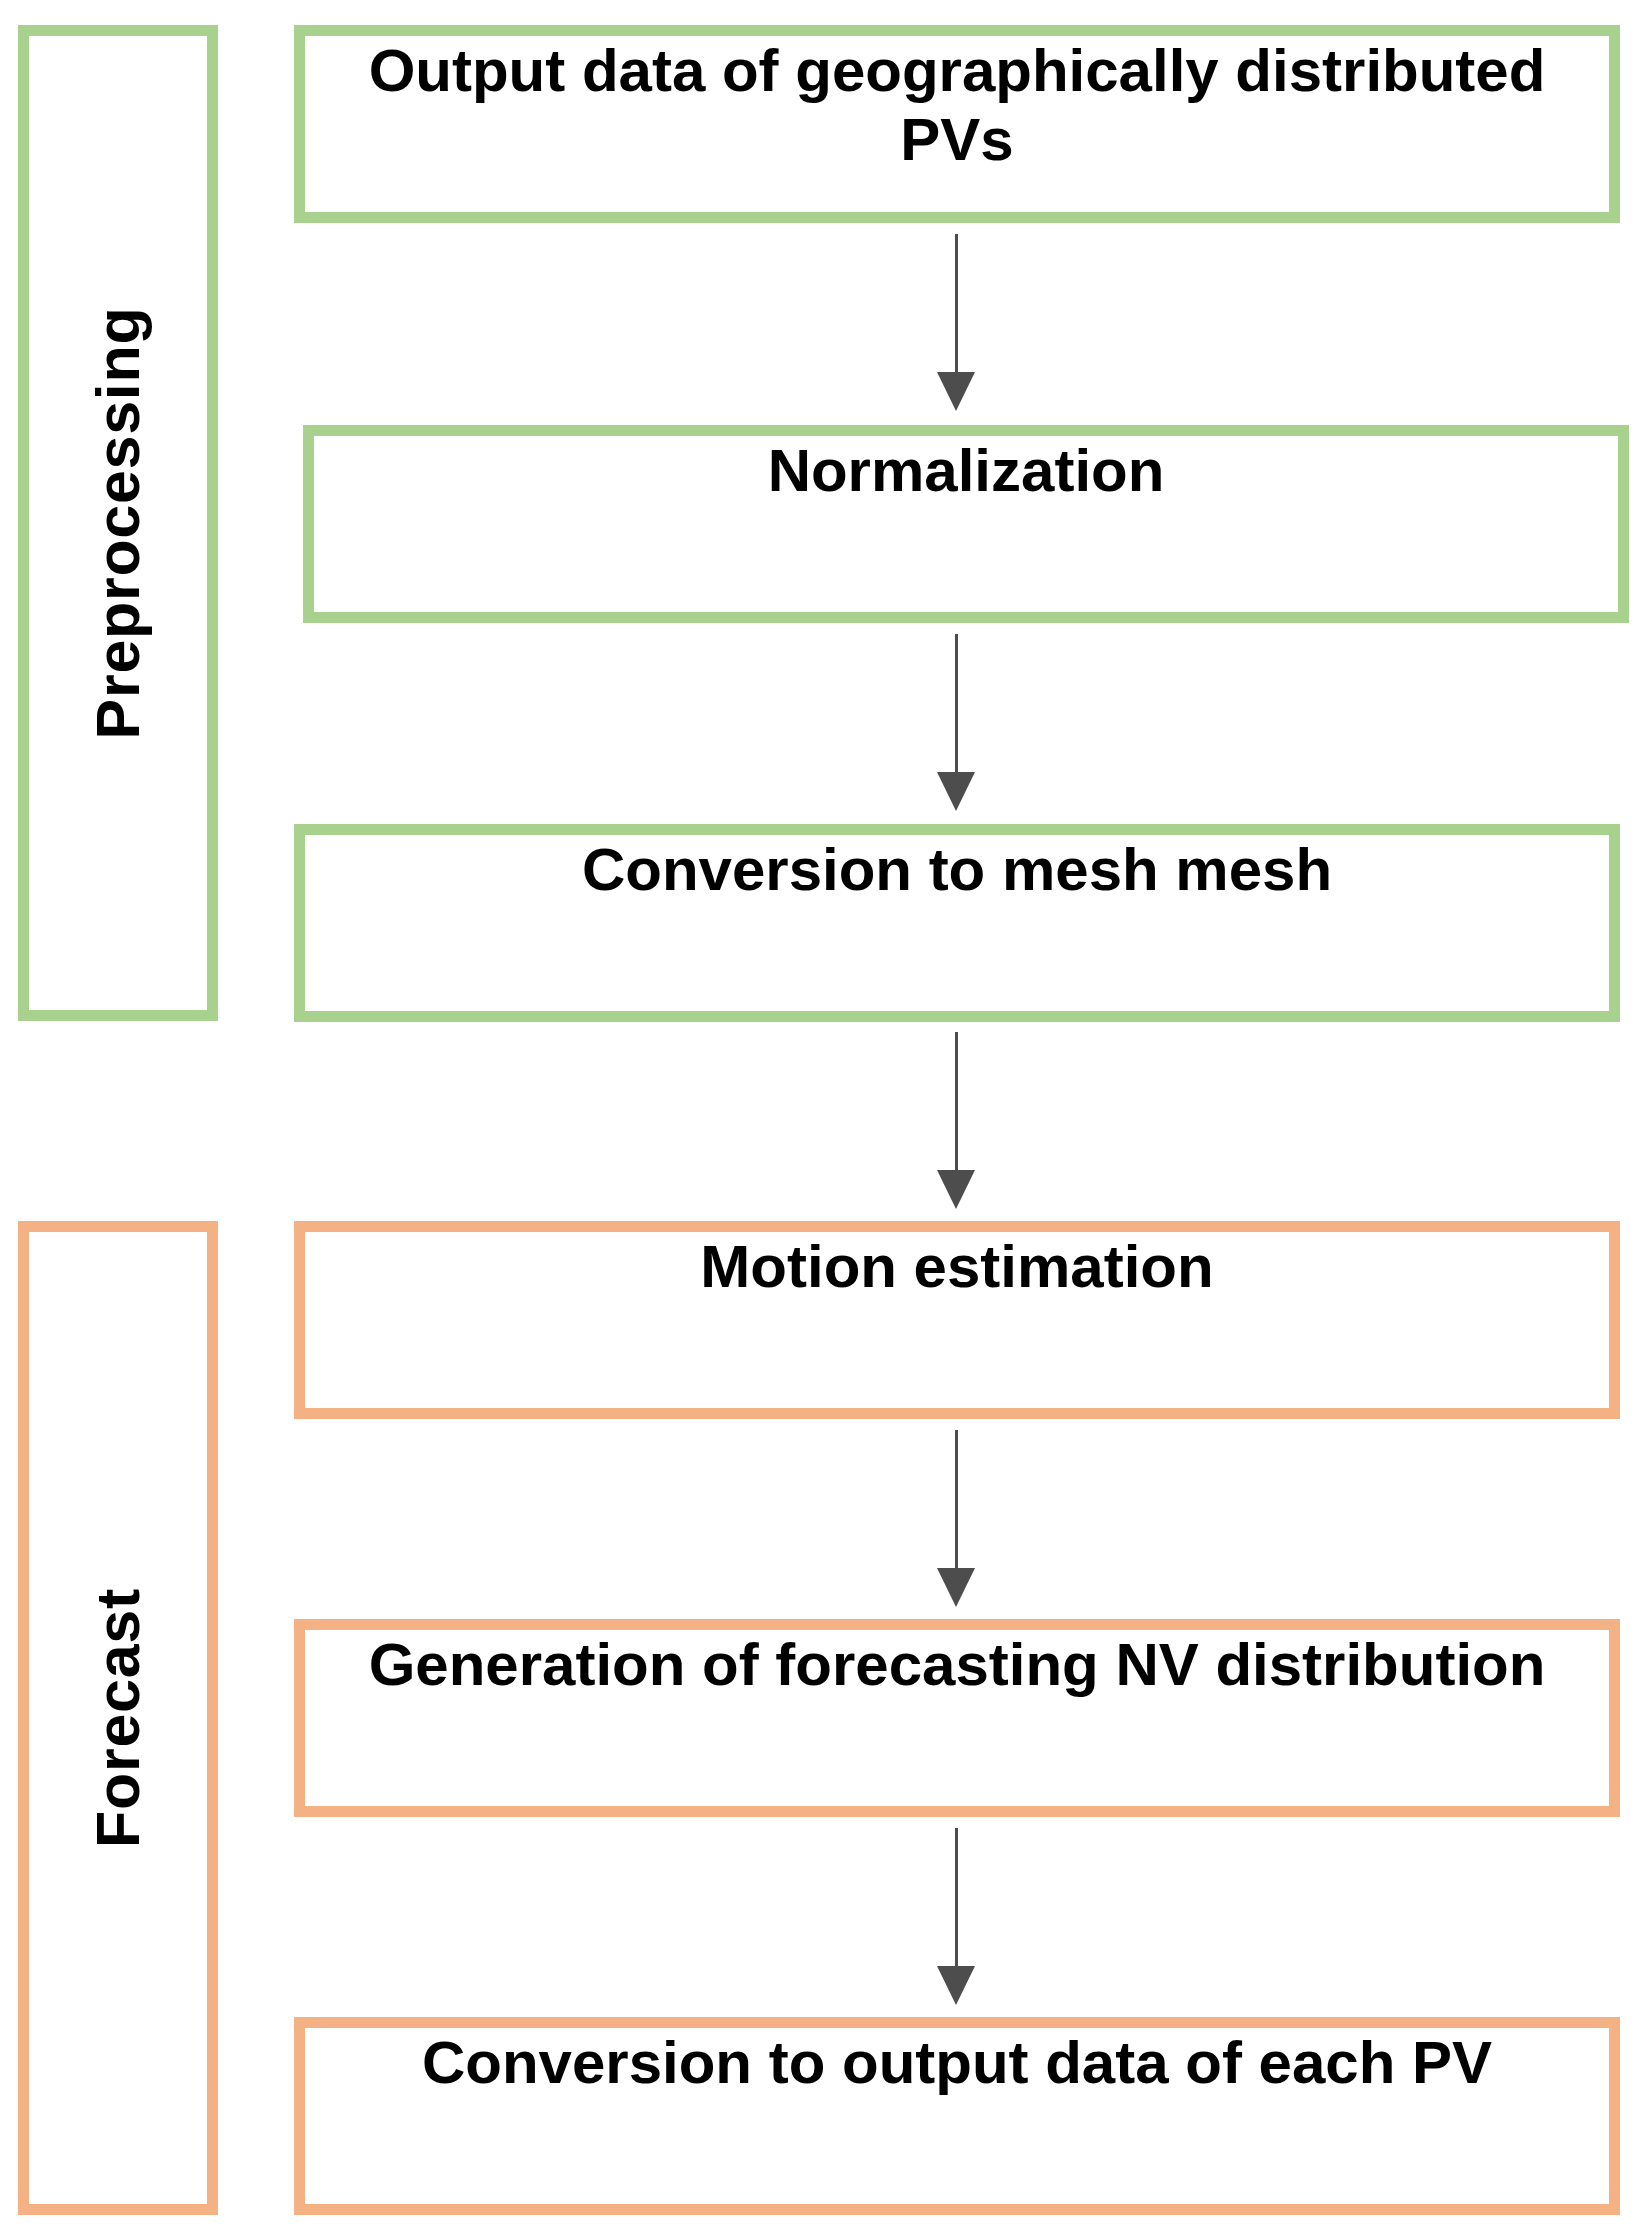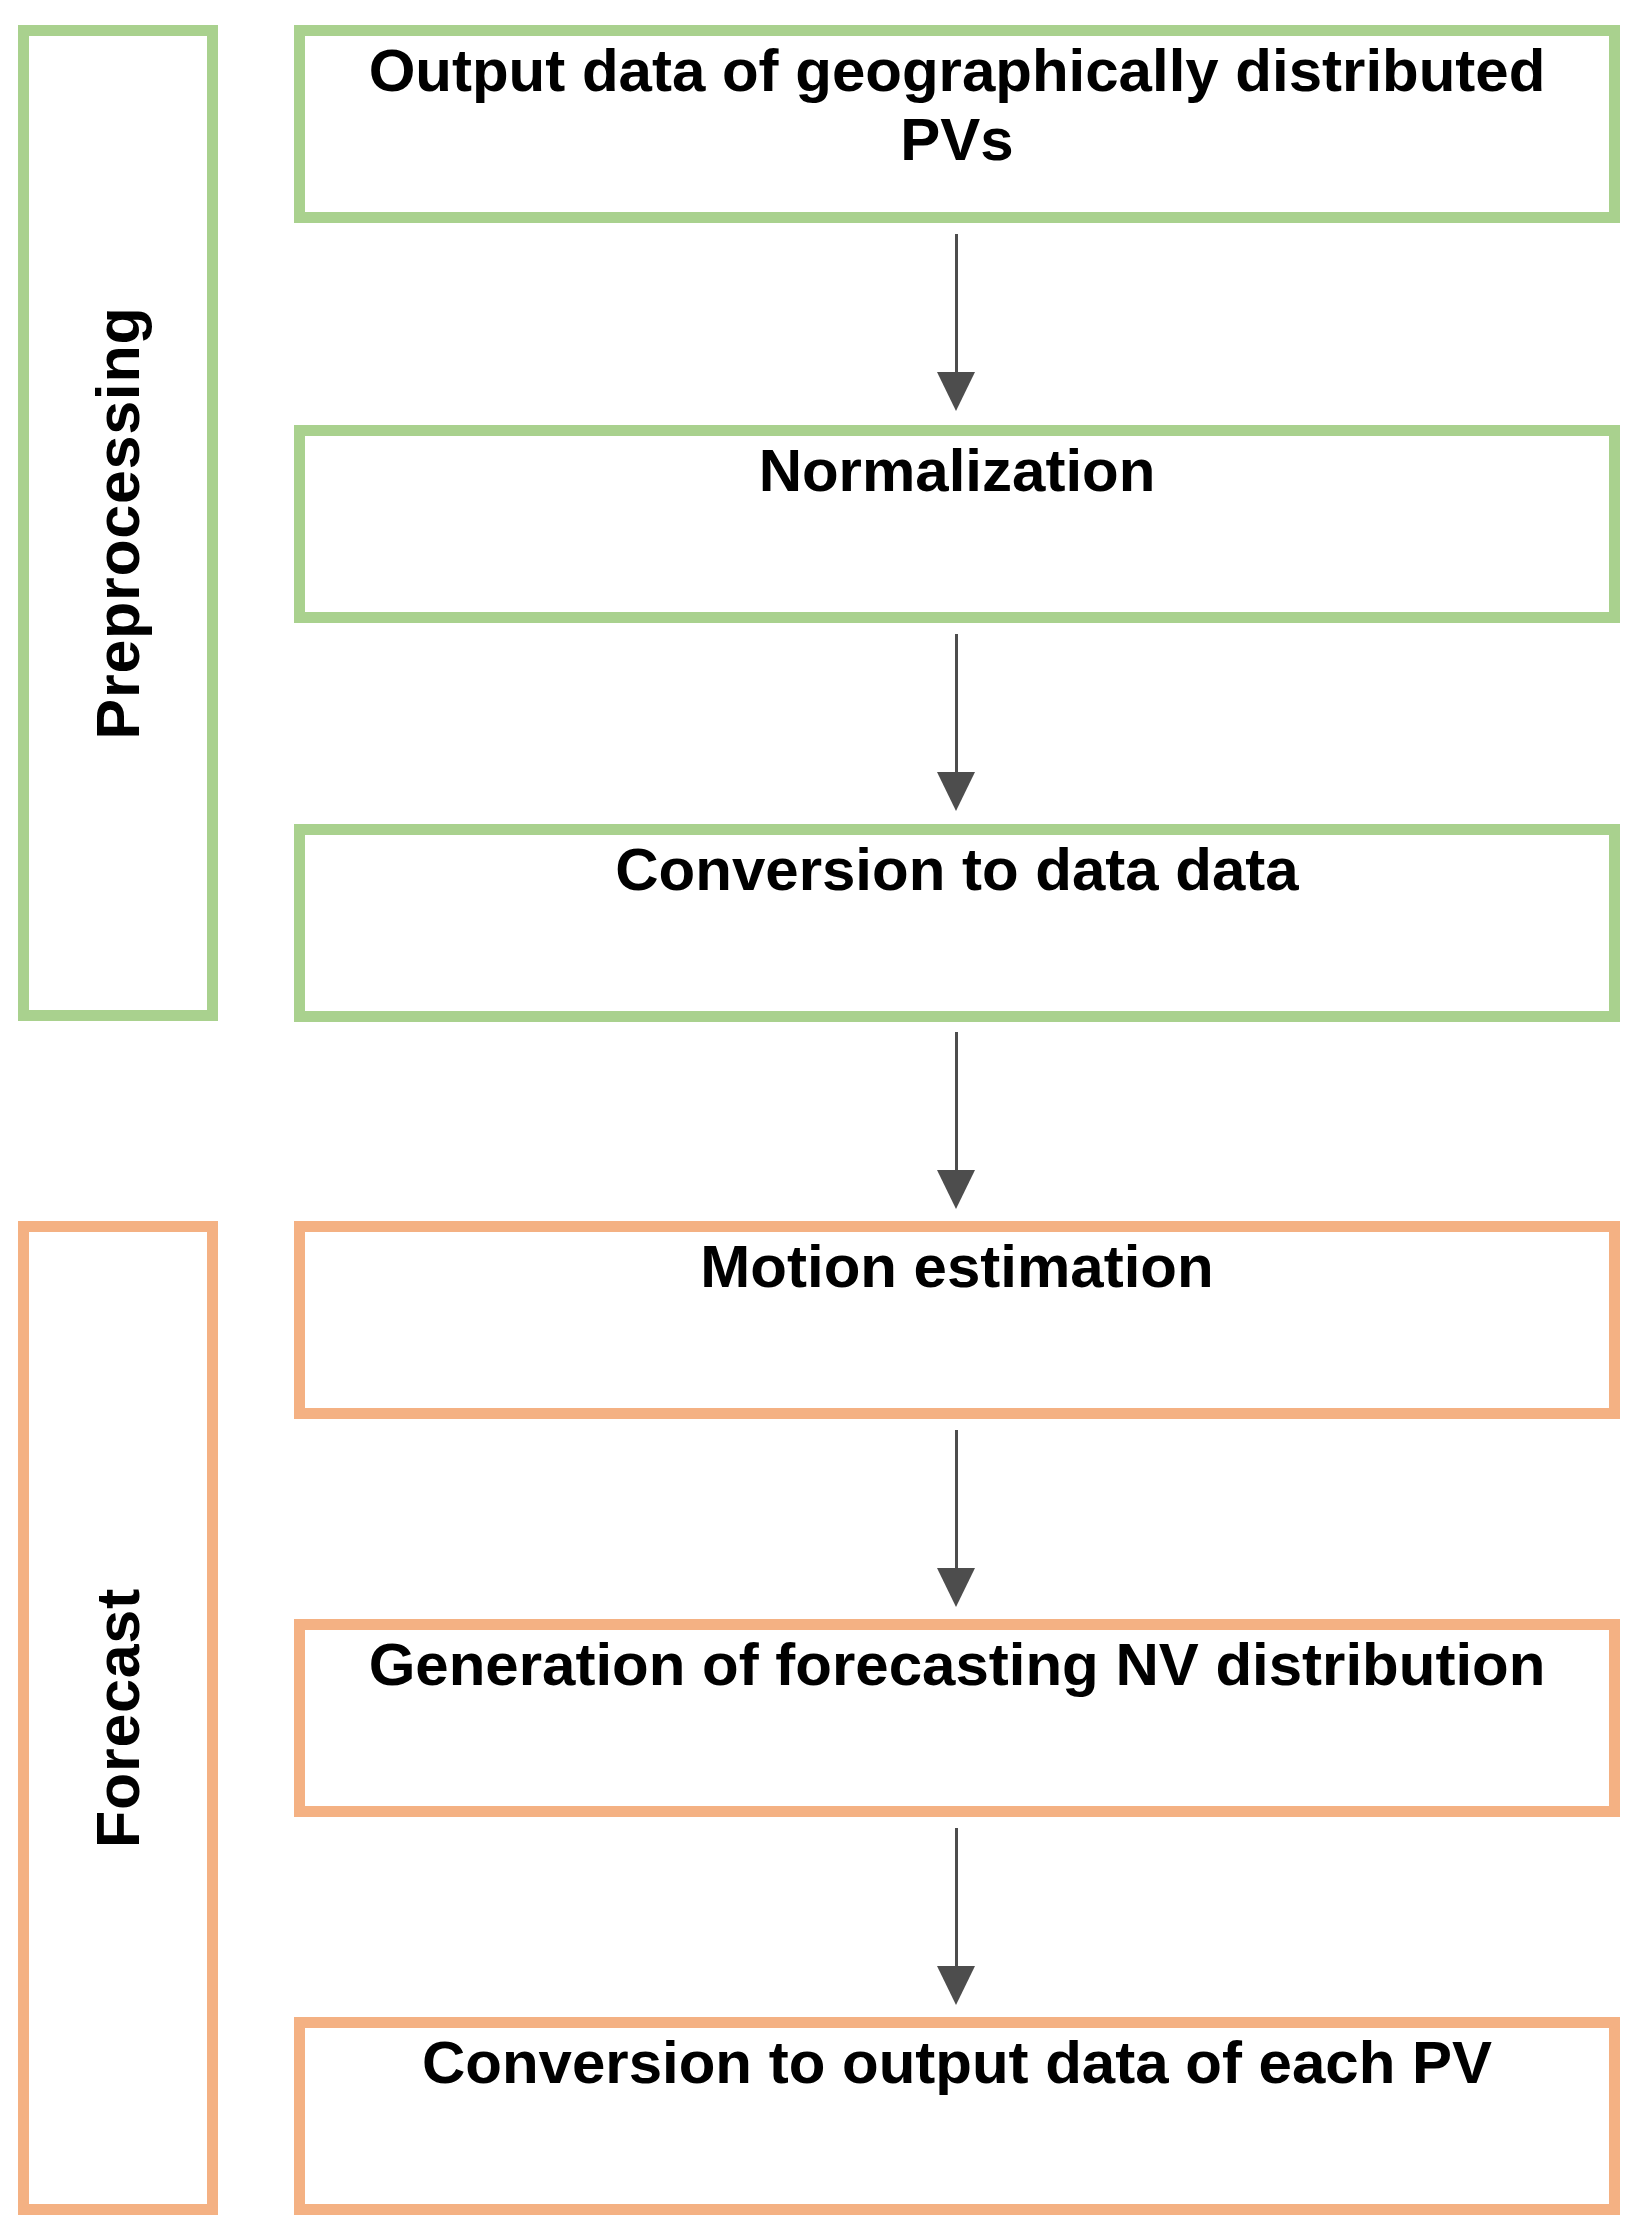--- a/index.html
+++ b/index.html
@@ -50,21 +50,21 @@
     justify-content:center;
     text-align:center;
     font-size:60px;
     font-weight:bold;
     line-height:1.15;
     padding:0 17.4px;
   }
   .step.green{border:11.6px solid var(--green);}
   .step.orange{border:11.6px solid var(--orange);}
   .step.s1{top:25.4px;}
-  .step.s2{top:425px;}
+  .step.s2{top:425px;margin-left:9px;}
   .step.s3{top:824px;}
   .step.s4{top:1221px;}
   .step.s5{top:1619px;}
   .step.s6{top:2017px;}
   
   .arrow{
     position:absolute;
     left:935px;
     width:44px;
     height:180px;
@@ -105,21 +105,21 @@
     <span class="vlabel">Forecast</span>
   </div>
 
   <div class="step s1 green">
     <span>Output data of geographically distributed PVs</span>
   </div>
   <div class="step s2 green">
     <span>Normalization</span>
   </div>
   <div class="step s3 green">
-    <span>Conversion to data data</span>
+    <span>Conversion to mesh mesh</span>
   </div>
   <div class="step s5 orange">
     <span>Generation of forecasting NV distribution</span>
   </div>
   <div class="step s4 orange">
     <span>Motion estimation</span>
   </div>
   <div class="step s6 orange">
     <span>Conversion to output data of each PV</span>
   </div>

